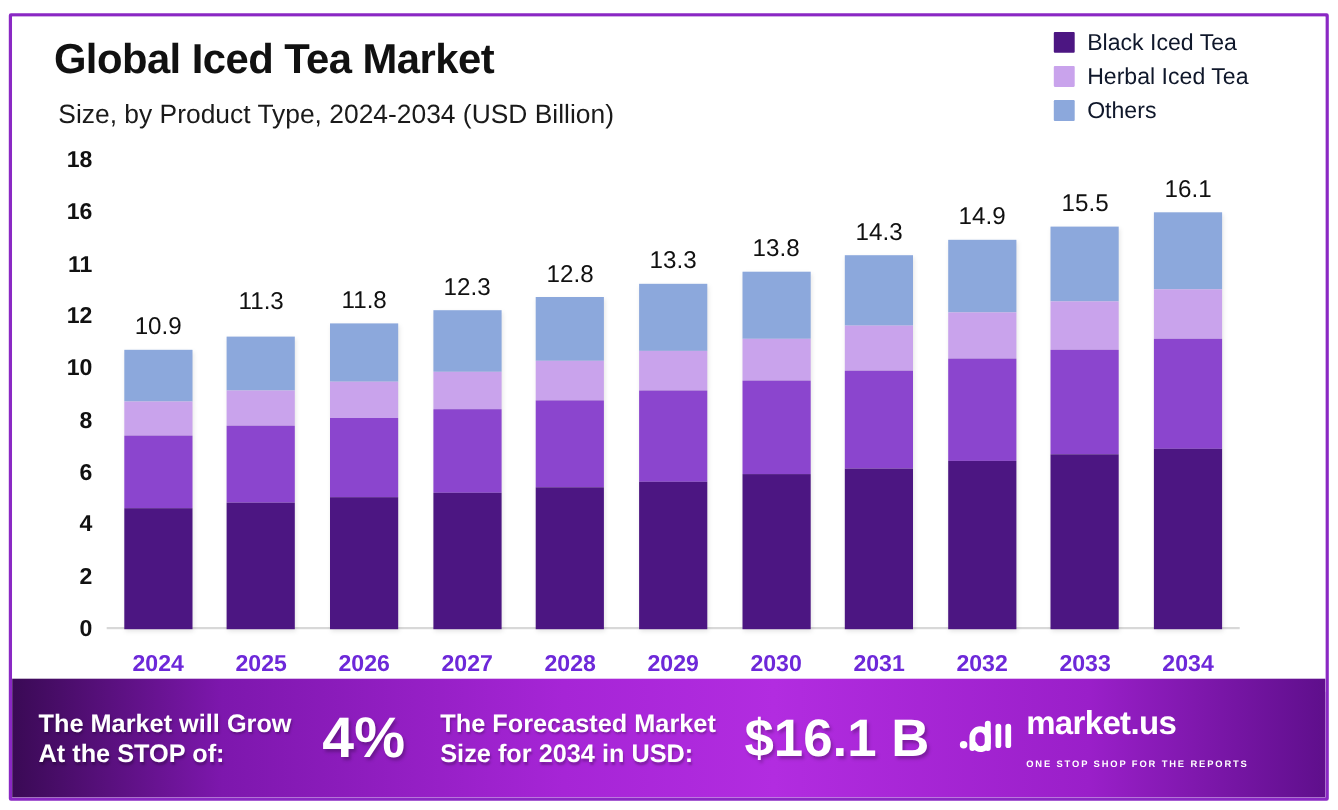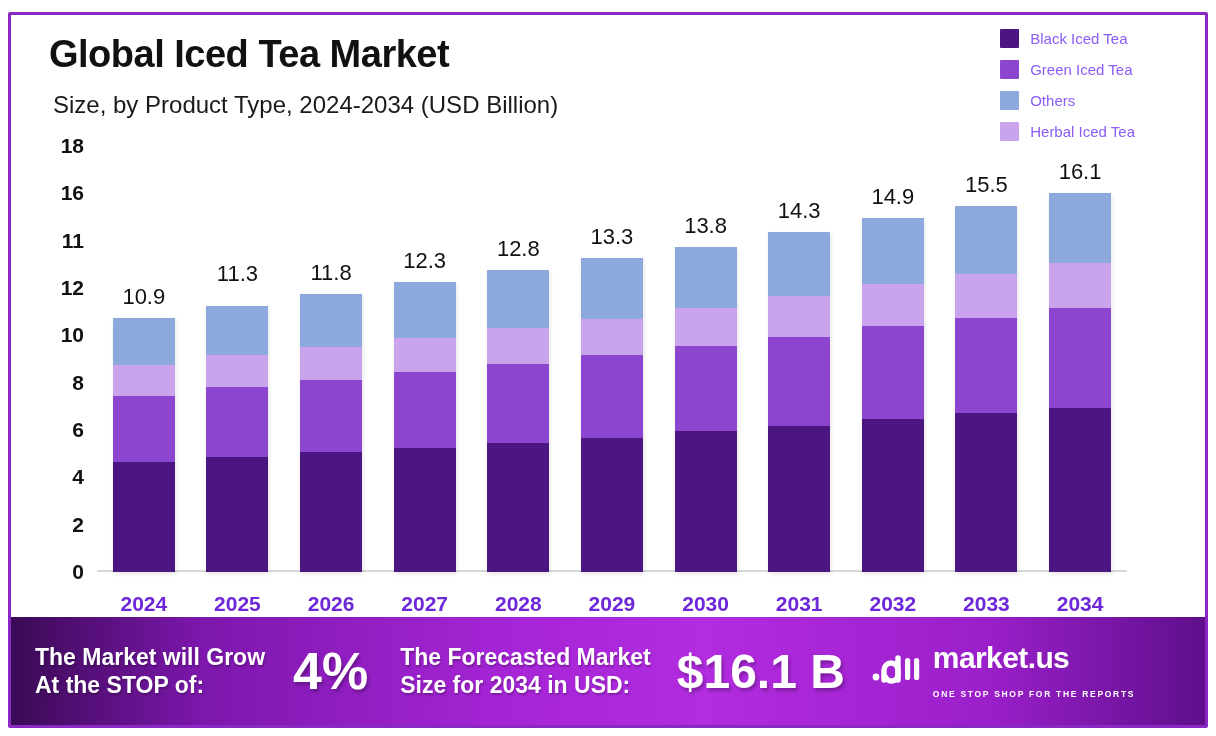--- a/index.html
+++ b/index.html
@@ -65,22 +65,22 @@
     align-items:center;
     gap:11px;
     height:23px;
   }
   .legend-swatch{
     width:19px;height:19px;
     flex:0 0 19px;
     border-radius:1px;
   }
   .legend-label{
-    font-size:15px;
-    color:#8b5cf6;
+    font-size:21px;
+    color:#0f172a;
     white-space:nowrap;
   }
 
   
   .plot{
     position:absolute;
     left:86px;
     top:131px;
     width:1030px;
     height:426px;
@@ -219,30 +219,26 @@
 
       <div class="title">Global Iced Tea Market</div>
       <div class="subtitle">Size, by Product Type, 2024-2034 (USD Billion)</div>
 
       <div class="legend" id="legend">
           <div class="legend-item">
             <span class="legend-swatch" style="background: rgb(76, 22, 130);"></span>
             <span class="legend-label">Black Iced Tea</span>
           </div>
           <div class="legend-item">
-            <span class="legend-swatch" style="background: rgb(139, 69, 206);"></span>
-            <span class="legend-label">Green Iced Tea</span>
+            <span class="legend-swatch" style="background: rgb(201, 163, 236);"></span>
+            <span class="legend-label">Herbal Iced Tea</span>
           </div>
           <div class="legend-item">
             <span class="legend-swatch" style="background: rgb(140, 168, 220);"></span>
             <span class="legend-label">Others</span>
-          </div>
-          <div class="legend-item">
-            <span class="legend-swatch" style="background: rgb(201, 163, 236);"></span>
-            <span class="legend-label">Herbal Iced Tea</span>
           </div>
         </div>
 
       <div class="plot" id="plot">
         <div class="axis-line"></div>
         <div id="yticks">
             <div class="ytick" style="top: 426px;">0</div>
             <div class="ytick" style="top: 378.667px;">2</div>
             <div class="ytick" style="top: 331.333px;">4</div>
             <div class="ytick" style="top: 284px;">6</div>

